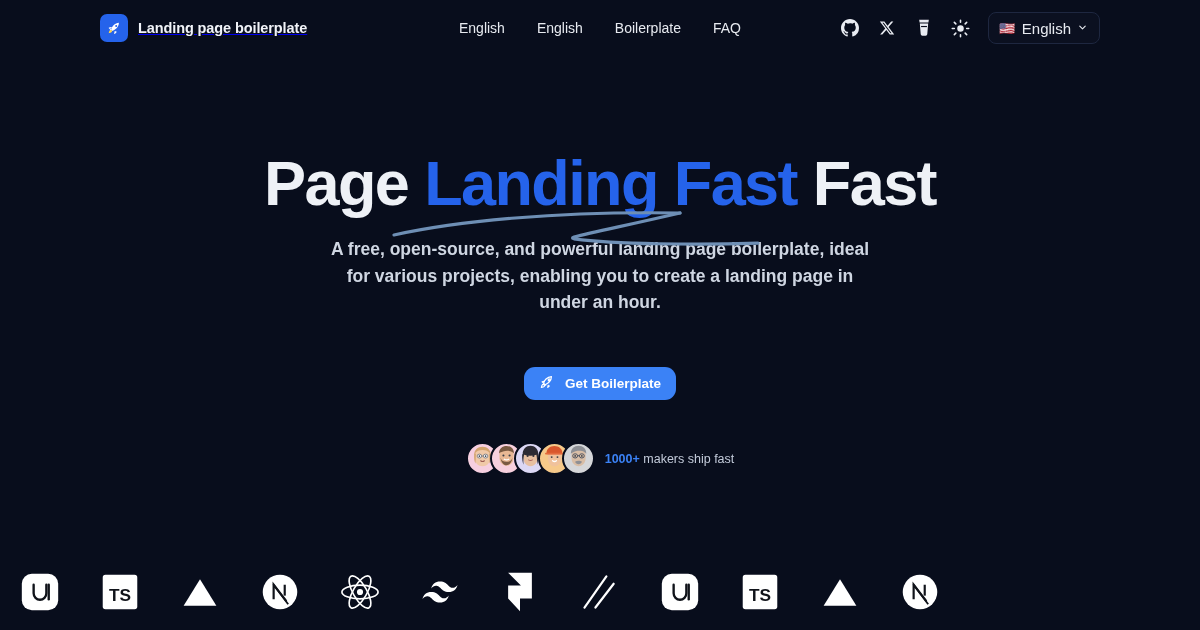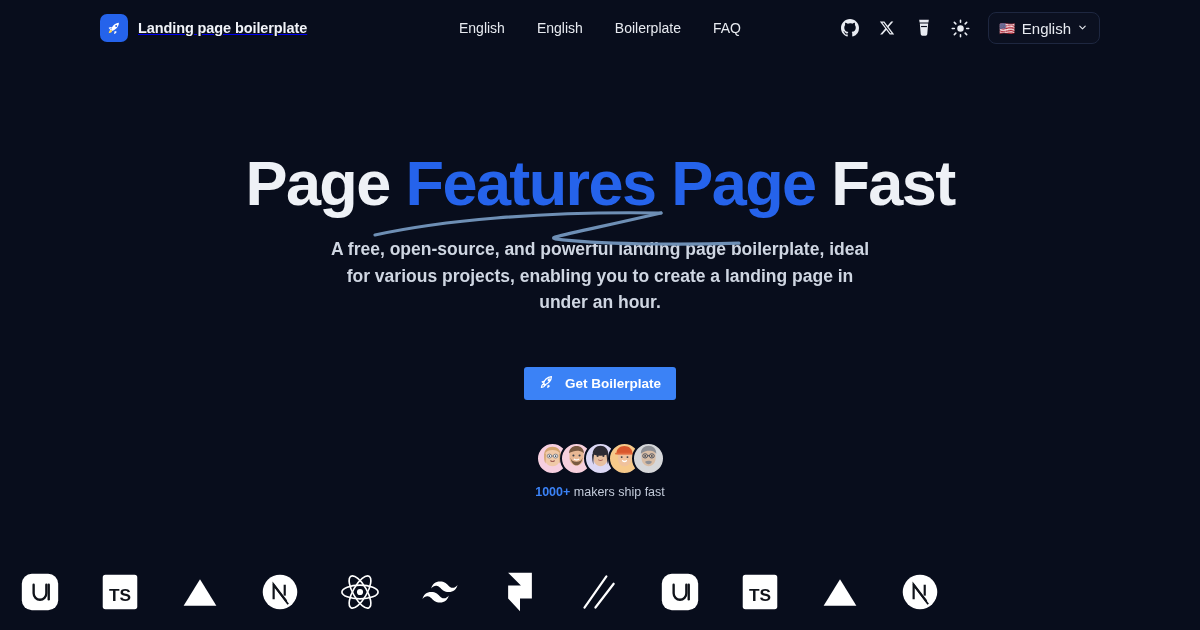--- a/index.html
+++ b/index.html
@@ -81,29 +81,29 @@
   .subtitle {
     margin-top:19px;
     width:560px; text-align:center;
     font-size:17.5px; line-height:1.53; color:#cfd6e2;font-weight:bold;
   }
 
   .cta {
     margin-top:51px;
     display:inline-flex; align-items:center; gap:9px;
     height:33px; padding:0 15px;
-    background:#3b82f6; border:none; border-radius:3px;
+    background:#3b82f6; border:none; border-radius:11px;
     color:#ffffff; font-size:13.5px; font-weight:bold;
     font-family:"Liberation Sans", sans-serif;
     cursor:pointer;
   }
 
   .social-proof {
     margin-top:42px;
-    display:flex; flex-direction:column; align-items:center; gap:10px;
+    display:flex; flex-direction:row; align-items:center; gap:10px;
   }
   .avatars { display:flex; align-items:center; }
   .avatar {
     width:33px; height:33px; border-radius:50%;
     border:2px solid #080d1c;
     margin-left:-9px;
     display:flex; align-items:flex-end; justify-content:center;
     overflow:hidden; position:relative;
   }
   .avatar:first-child { margin-left:0; }
@@ -186,21 +186,21 @@
           <path d="M6 9l6 6 6-6"></path>
         </svg>
       </span>
     </button>
   </div>
 </div>
 
 <div class="hero">
 
   <h1 class="headline">
-    <span>Page </span><span class="accent">Features Page</span><span> Fast</span>
+    <span>Page </span><span class="accent">Landing Fast</span><span> Fast</span>
     <span class="underline-wrap">
       <svg width="376" height="46" viewBox="0 0 376 46" fill="none">
         <path d="M6 30C70 16 170 6 292 8" stroke="#6e8fb5" stroke-width="3.2" stroke-linecap="round"></path>
         <path d="M292 8C240 20 206 27 186 32c-2 .6-2 1.4 0 1.8 42 5.3 120 6.4 184 4.4" stroke="#6e8fb5" stroke-width="3.2" stroke-linecap="round"></path>
       </svg>
     </span>
   </h1>
 
   <p class="subtitle">A free, open-source, and powerful landing page boilerplate, ideal for various projects, enabling you to create a landing page in under an hour.</p>
 

